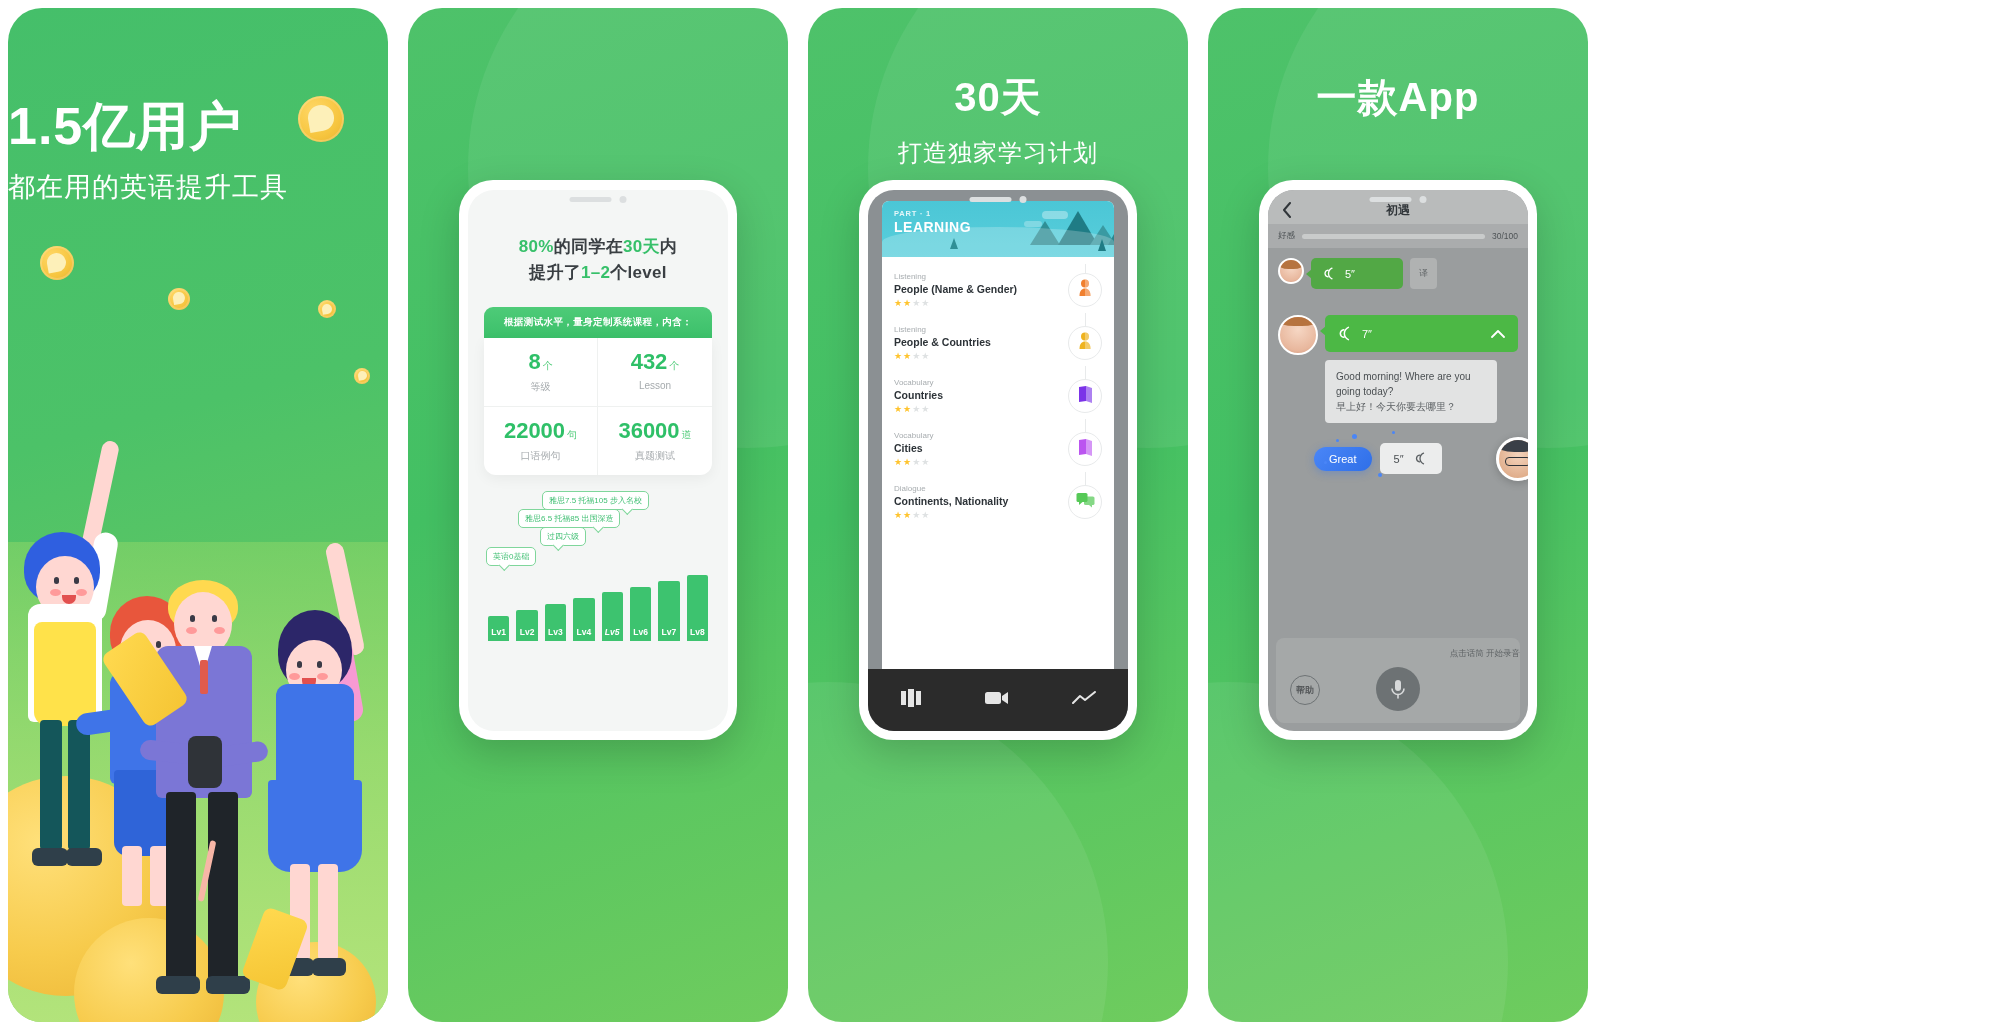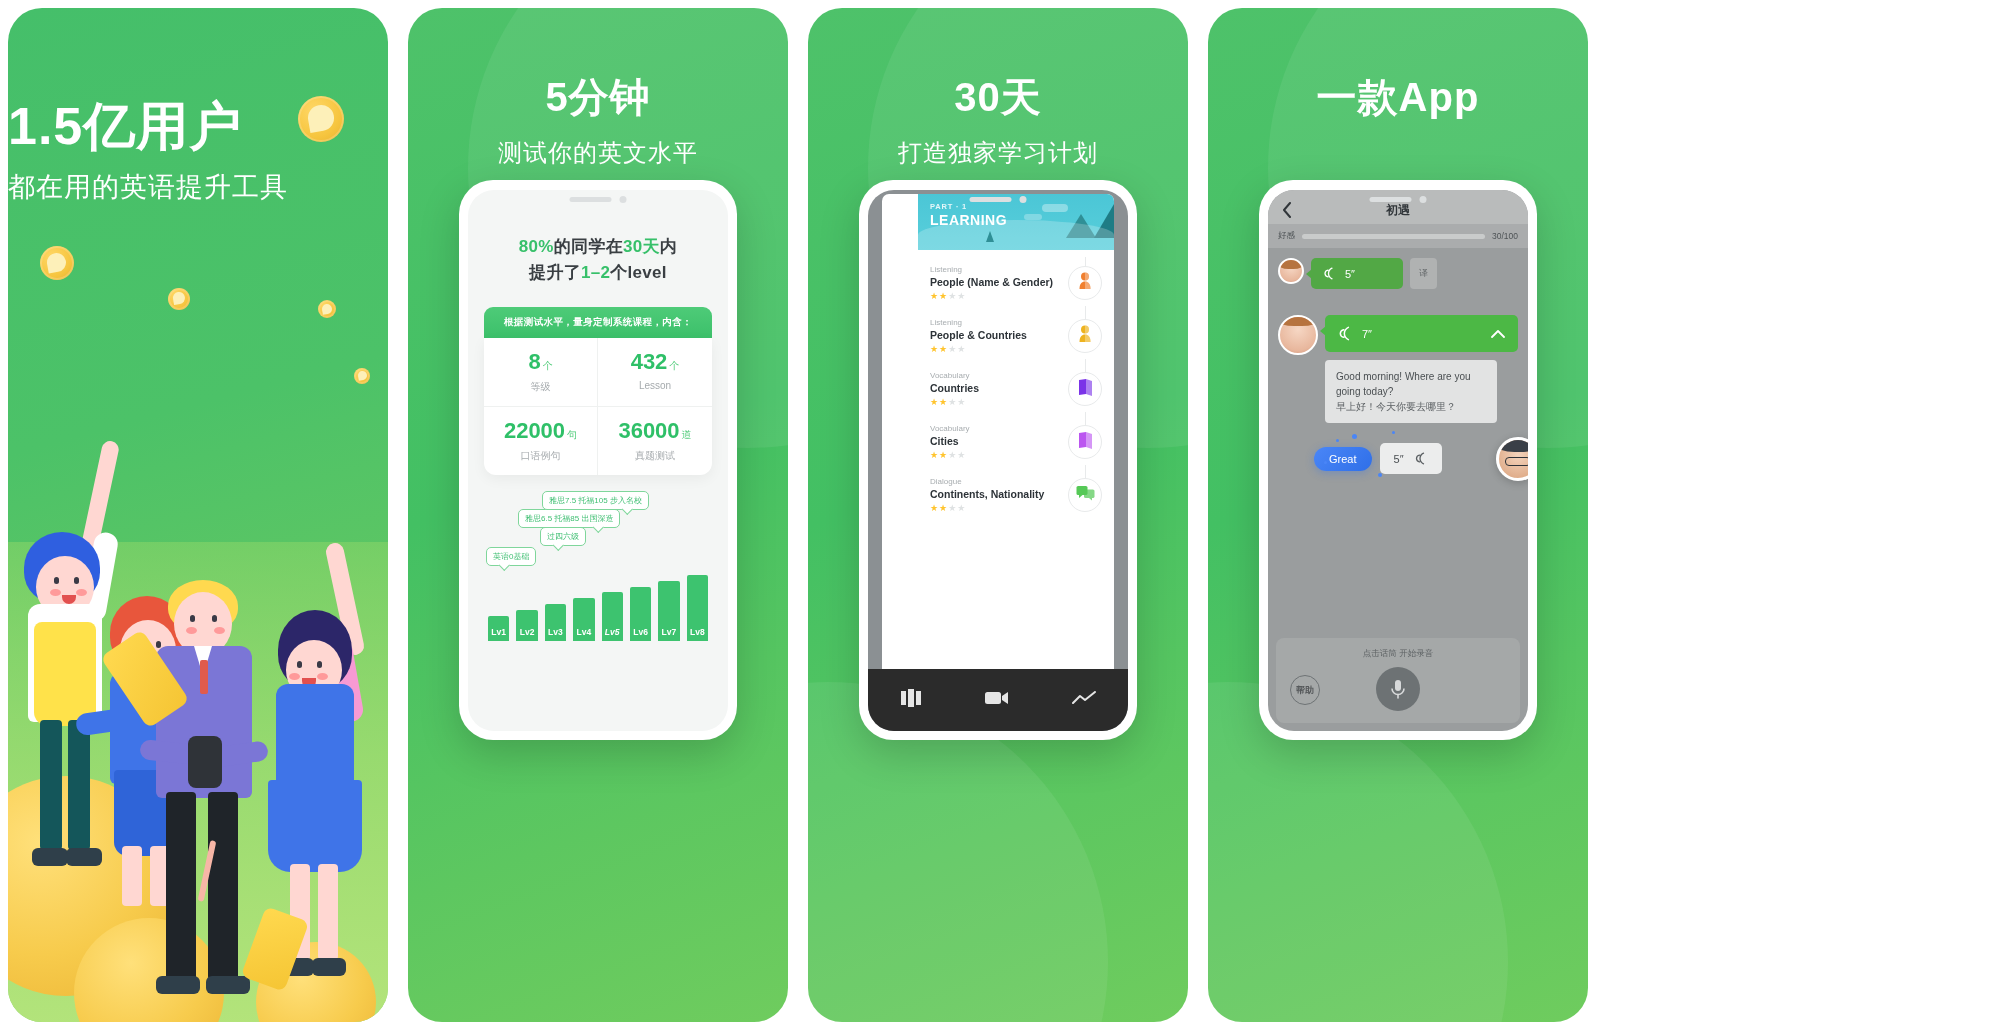--- a/index.html
+++ b/index.html
@@ -170,24 +170,23 @@
   .p3screen { background: #8b9093; }
   .p3-topbar {
     height: 42px; display: flex; align-items: center;
     padding: 8px 12px 0; position: relative; color: #2c3237;
   }
   .p3-title-wrap { flex: 1; text-align: center; }
   .p3-title { font-size: 11.5px; font-weight: bold; }
   .p3-prog { font-size: 8.5px; color: #5b6165; margin-top: 1px; }
   .icon-btn { width: 18px; height: 18px; display: flex; align-items: center; justify-content: center; }
   .lesson-card {
-    margin: 4px 14px 0 14px; background: #fff;
+    margin: 11px 14px 0 14px; background: #fff;
     border-radius: 7px 7px 0 0; overflow: hidden; position: relative;
     height: 513px;
-    padding-left: 36px;
   }
   .card-banner {
     height: 56px; position: relative; overflow: hidden;
     background: linear-gradient(180deg,#4bc6d6 0%, #59cfdb 100%);
   }
   .banner-label { position: absolute; left: 12px; top: 8px; color: #fff; }
   .banner-part { font-size: 7.5px; font-weight: bold; opacity: .85; letter-spacing: .8px; }
   .banner-learn { font-size: 14px; font-weight: bold; letter-spacing: .5px; margin-top: 1px; }
   .mt { position: absolute; bottom: 12px; width: 0; height: 0; border-style: solid; }
   .hillwave {
@@ -306,21 +305,21 @@
     content: ""; position: absolute; left: -3px; right: -3px; top: -5px; height: 17px;
     background: #3a3f47; border-radius: 50% 50% 42% 42%;
   }
   .glasses {
     position: absolute; left: 6px; right: 6px; top: 17px; height: 9px;
     border: 1.6px solid #2f3338; border-radius: 4px;
   }
   .p4-recbar {
     position: absolute; bottom: 8px; left: 8px; right: 8px;
     background: #a5a8a8; border-radius: 8px; padding: 10px 0 12px;
-    text-align: center;
+    text-align: right;
   }
   .rec-hint { font-size: 8.5px; color: #5e6365; margin-bottom: 7px; }
   .mic-btn {
     width: 44px; height: 44px; border-radius: 50%; background: #6d7274;
     display: flex; align-items: center; justify-content: center; margin: 0 auto;
   }
   .help-btn {
     position: absolute; left: 14px; bottom: 18px;
     width: 30px; height: 30px; border-radius: 50%;
     border: 1px solid #6e7375; color: #56595b;
@@ -420,24 +419,20 @@
       <div class="shoe" style="right:66px; bottom:0px; width:34px; height:18px;"></div>
     </div>
 
     <div class="phone-obj" style="left:112px; bottom:300px; width:50px; height:86px; transform:rotate(-34deg);"></div>
     <div class="phone-obj" style="left:244px; bottom:36px; width:46px; height:74px; transform:rotate(20deg);"></div>
     <div style="position:absolute; left:196px; bottom:120px; width:6px; height:62px; background:#f7b6a6; transform:rotate(12deg); border-radius:3px;"></div>
   </div>
 
   <div class="panel">
     <div class="bgwave w1"></div>
-    <div class="head-block">
-      <div class="head-title">5分钟</div>
-      <div class="head-sub">测试你的英文水平</div>
-    </div>
 
     <div class="phone">
       <div class="phone-screen">
         <div class="speaker">
           <span class="bar"></span>
             <span class="dot"></span>
         </div>
 
         <div class="p2body">
           <div class="p2-hero">

